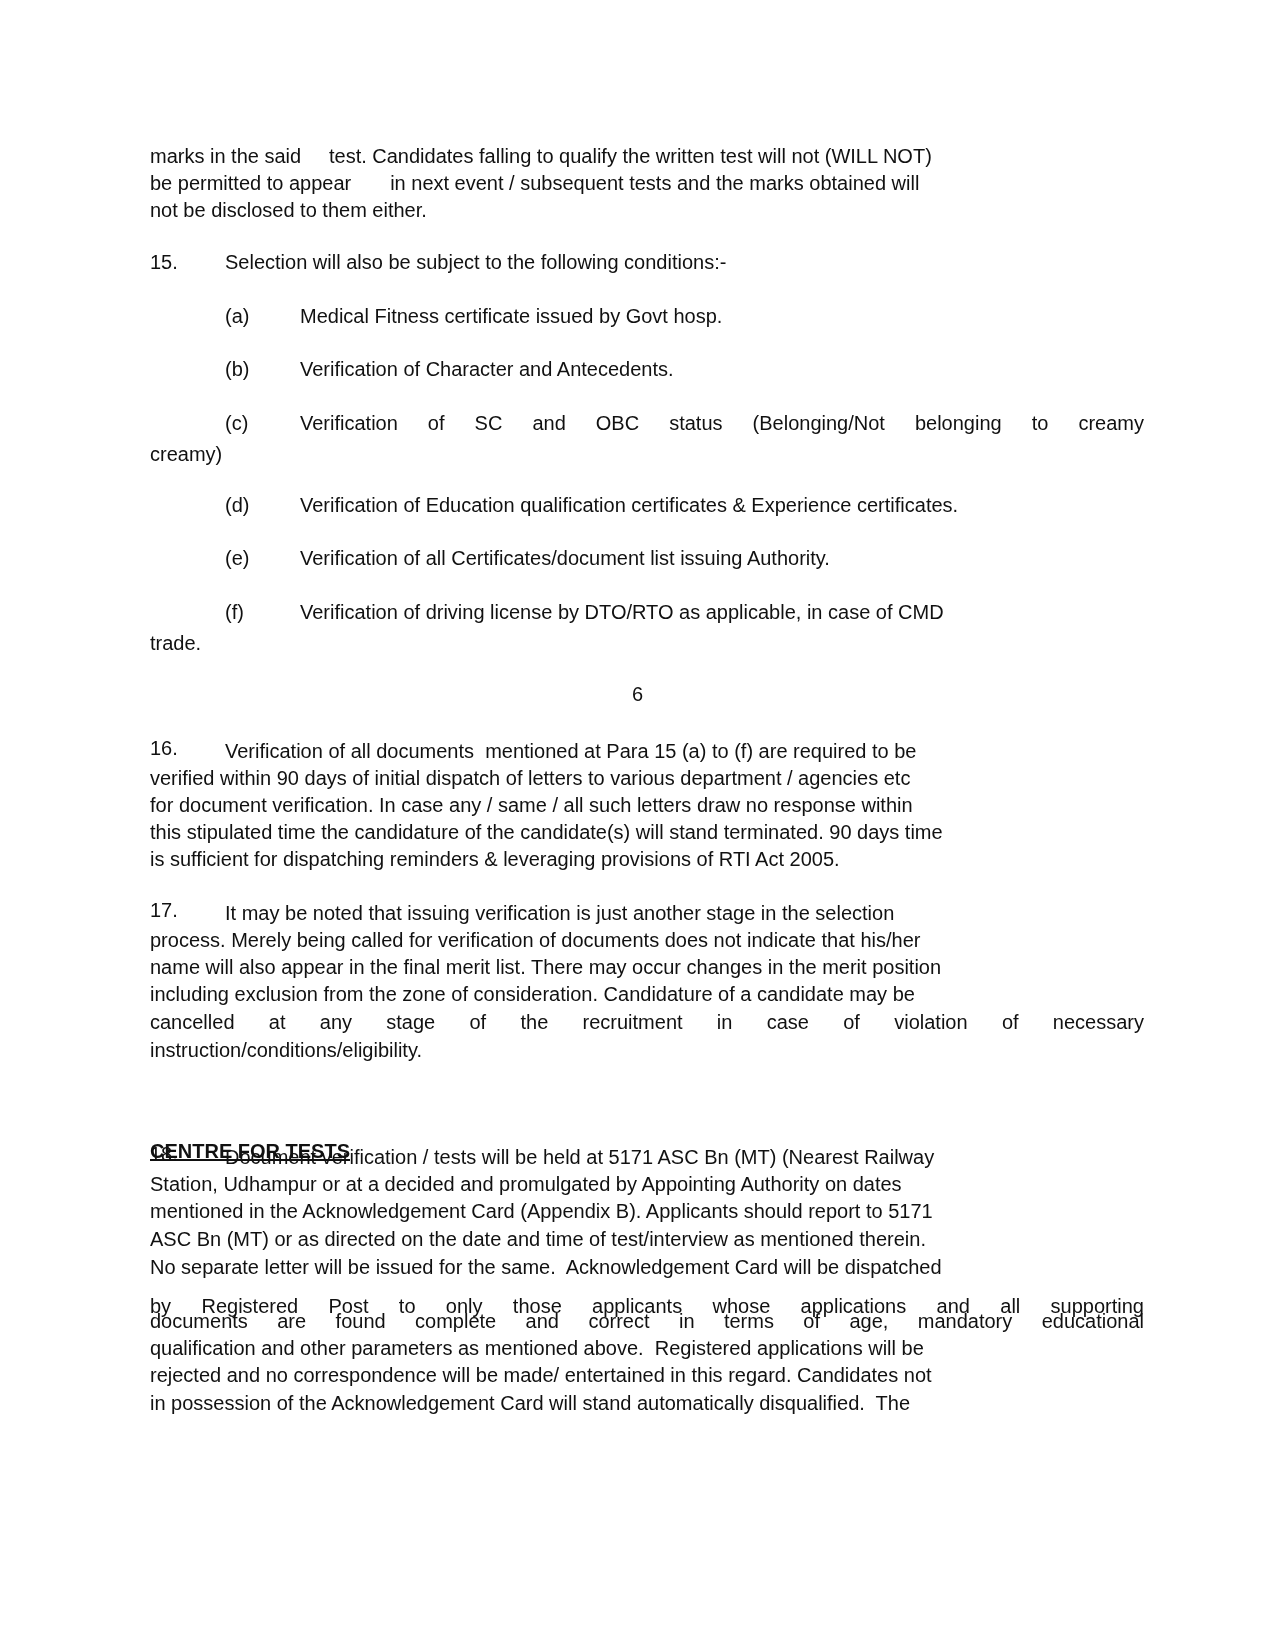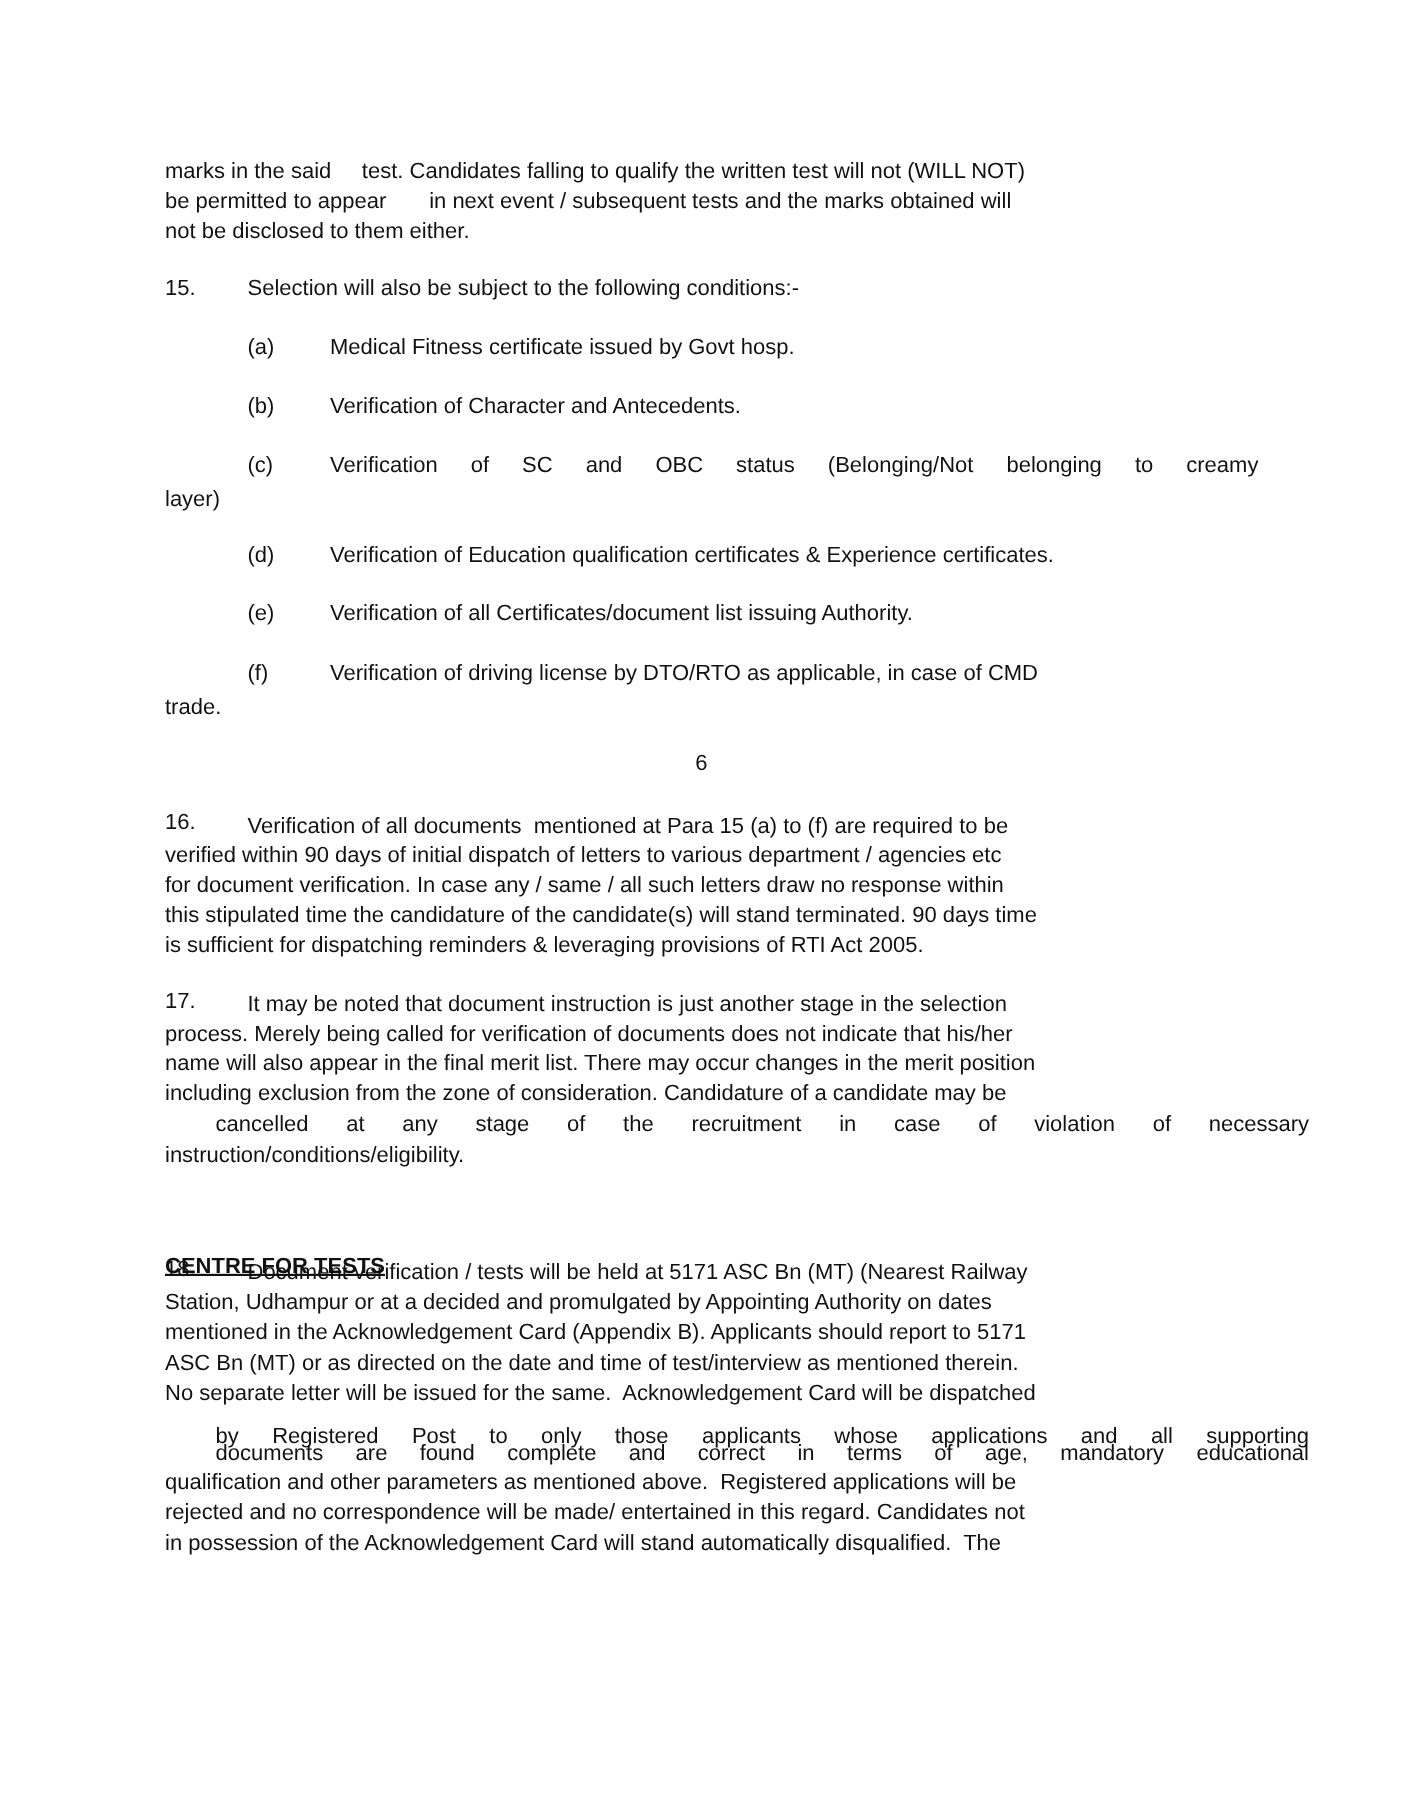--- a/index.html
+++ b/index.html
@@ -2,21 +2,21 @@
 <html><head>
 <meta charset="utf-8">
 <style>
   html, body { margin: 0; padding: 0; background: #ffffff; }
   body { width: 1275px; height: 1651px; position: relative; overflow: hidden; }
   .page {
     position: absolute; left: 0; top: 0; width: 1275px; height: 1651px;
     font-family: "Liberation Sans", sans-serif; font-size: 20px; color: #111111;
   }
   .ln { position: absolute; left: 150px; white-space: pre; line-height: 28px; }
-  .just { width: 994px; text-align: justify; text-align-last: justify; white-space: normal; margin-left: 46px; }
+  .just { width: 994px; text-align: justify; text-align-last: justify; white-space: normal; }
   .b { font-weight: normal; }
   .num { position: absolute; left: 150px; }
   .sub-lbl { position: absolute; left: 225px; text-align: center; }
   .sub-txt { position: absolute; left: 300px; white-space: pre; }
   .heading { font-weight: bold; text-decoration: underline; margin-top: 48px; }
   .pagenum { position: absolute; left: 0; width: 1275px; text-align: center; }
 </style>
 </head>
 <body>
 
@@ -33,21 +33,21 @@
     <div class="sub-lbl" style="top:251px">Selection will also be subject to the following conditions:-</div>
 
     <div class="sub-lbl" style="top:305px">(a)</div>
     <div class="sub-txt" style="top:305px">Medical Fitness certificate issued by Govt hosp.</div>
 
     <div class="sub-lbl" style="top:358px">(b)</div>
     <div class="sub-txt" style="top:358px">Verification of Character and Antecedents.</div>
 
     <div class="sub-lbl" style="top:412px">(c)</div>
     <div class="sub-txt" style="top:412px; width:844px; text-align:justify; text-align-last:justify; white-space:normal;">Verification of SC and OBC status (Belonging/Not belonging to creamy</div>
-    <div class="ln" style="top:440px">layer)</div>
+    <div class="ln" style="top:440px">creamy)</div>
 
     <div class="sub-lbl" style="top:494px">(d)</div>
     <div class="sub-txt" style="top:494px">Verification of Education qualification certificates &amp; Experience certificates.</div>
 
     <div class="sub-lbl" style="top:547px">(e)</div>
     <div class="sub-txt" style="top:547px">Verification of all Certificates/document list issuing Authority.</div>
 
     <div class="sub-lbl" style="top:601px">(f)</div>
     <div class="sub-txt" style="top:601px">Verification of driving license by DTO/RTO as applicable, in case of CMD</div>
     <div class="ln" style="top:629px">trade.</div>
@@ -59,21 +59,21 @@
     <div class="num" style="top:737px">16.</div>
     <div class="ln" style="top:737px; left:225px">Verification of all documents  mentioned at Para 15 (a) to (f) are required to be</div>
     <div class="ln" style="top:764px"><span>verified within </span><span class="b">90 days</span><span> of initial dispatch of letters to various department / agencies etc</span></div>
     <div class="ln" style="top:791px">for document verification. In case any / same / all such letters draw no response within</div>
     <div class="ln" style="top:818px">this stipulated time the candidature of the candidate(s) will stand terminated. 90 days time</div>
     <div class="ln" style="top:845px">is sufficient for dispatching reminders &amp; leveraging provisions of RTI Act 2005.</div>
   </div>
 
   <div>
     <div class="num" style="top:899px">17.</div>
-    <div class="ln" style="top:899px; left:225px">It may be noted that document instruction is just another stage in the selection</div>
+    <div class="ln" style="top:899px; left:225px">It may be noted that issuing verification is just another stage in the selection</div>
     <div class="ln" style="top:926px">process. Merely being called for verification of documents does not indicate that his/her</div>
     <div class="ln" style="top:953px">name will also appear in the final merit list. There may occur changes in the merit position</div>
     <div class="ln" style="top:980px">including exclusion from the zone of consideration. Candidature of a candidate may be</div>
     <div class="ln just" style="top:1008px">cancelled at any stage of the recruitment in case of violation of necessary</div>
     <div class="ln" style="top:1036px">instruction/conditions/eligibility.</div>
   </div>
 
   <div class="ln heading" style="top:1089px">CENTRE FOR TESTS</div>
 
   <div>

